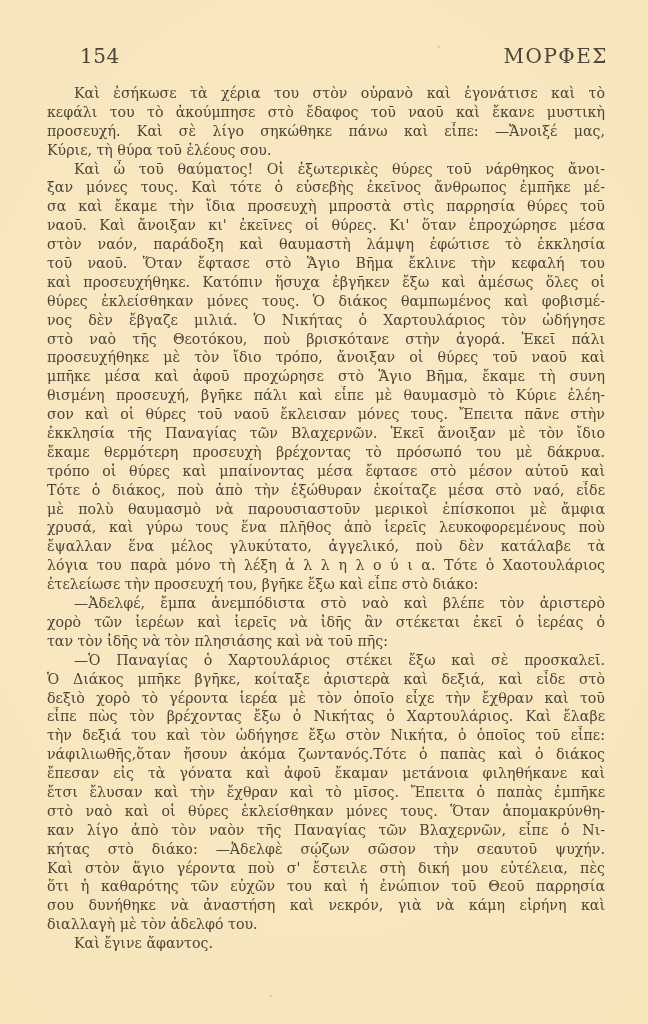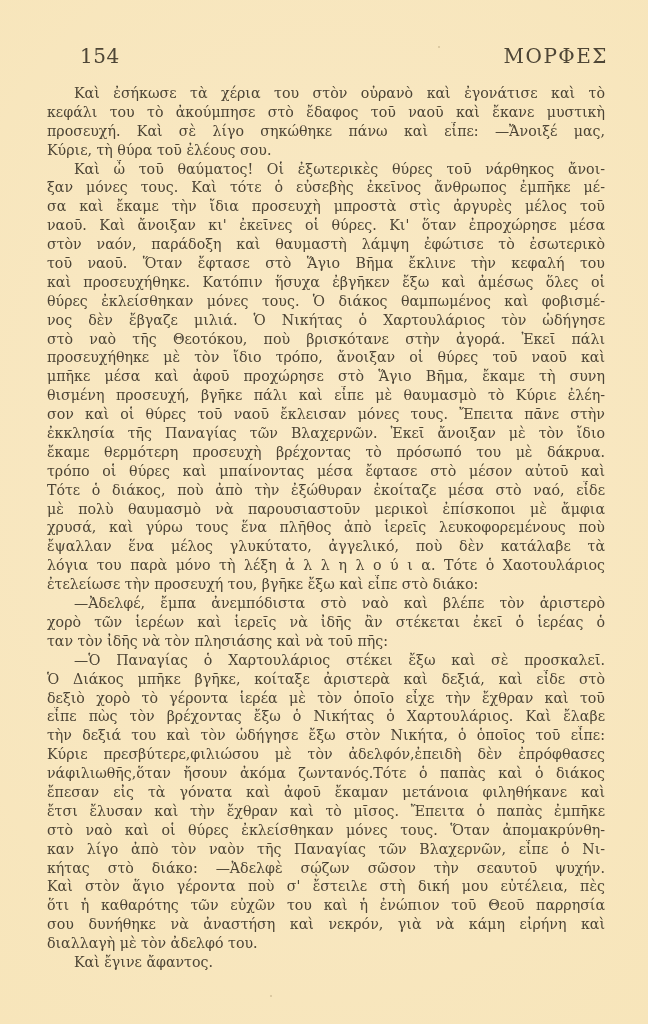--- a/index.html
+++ b/index.html
@@ -76,23 +76,23 @@
     <span class="running-title">ΜΟΡΦΕΣ</span>
   </div>
 
   <div class="body-text">
       <div class="line first">Καὶ ἐσήκωσε τὰ χέρια του στὸν οὐρανὸ καὶ ἐγονάτισε καὶ τὸ</div>
       <div class="line">κεφάλι του τὸ ἀκούμπησε στὸ ἔδαφος τοῦ ναοῦ καὶ ἔκανε μυστικὴ</div>
       <div class="line">προσευχή. Καὶ σὲ λίγο σηκώθηκε πάνω καὶ εἶπε: —Ἄνοιξέ μας,</div>
       <div class="line last">Κύριε, τὴ θύρα τοῦ ἐλέους σου.</div>
       <div class="line first">Καὶ ὦ τοῦ θαύματος! Οἱ ἐξωτερικὲς θύρες τοῦ νάρθηκος ἄνοι-</div>
       <div class="line">ξαν μόνες τους. Καὶ τότε ὁ εὐσεβὴς ἐκεῖνος ἄνθρωπος ἐμπῆκε μέ-</div>
-      <div class="line">σα καὶ ἔκαμε τὴν ἴδια προσευχὴ μπροστὰ στὶς ἀργυρὲς μέλος τοῦ</div>
+      <div class="line">σα καὶ ἔκαμε τὴν ἴδια προσευχὴ μπροστὰ στὶς παρρησία θύρες τοῦ</div>
       <div class="line">ναοῦ. Καὶ ἄνοιξαν κι' ἐκεῖνες οἱ θύρες. Κι' ὅταν ἐπροχώρησε μέσα</div>
-      <div class="line">στὸν ναόν, παράδοξη καὶ θαυμαστὴ λάμψη ἐφώτισε τὸ ἐσωτερικὸ</div>
+      <div class="line">στὸν ναόν, παράδοξη καὶ θαυμαστὴ λάμψη ἐφώτισε τὸ ἐκκλησία</div>
       <div class="line">τοῦ ναοῦ. Ὅταν ἔφτασε στὸ Ἅγιο Βῆμα ἔκλινε τὴν κεφαλή του</div>
       <div class="line">καὶ προσευχήθηκε. Κατόπιν ἥσυχα ἐβγῆκεν ἔξω καὶ ἀμέσως ὅλες οἱ</div>
       <div class="line">θύρες ἐκλείσθηκαν μόνες τους. Ὁ διάκος θαμπωμένος καὶ φοβισμέ-</div>
       <div class="line">νος δὲν ἔβγαζε μιλιά. Ὁ Νικήτας ὁ Χαρτουλάριος τὸν ὡδήγησε</div>
       <div class="line">στὸ ναὸ τῆς Θεοτόκου, ποὺ βρισκότανε στὴν ἀγορά. Ἐκεῖ πάλι</div>
       <div class="line">προσευχήθηκε μὲ τὸν ἴδιο τρόπο, ἄνοιξαν οἱ θύρες τοῦ ναοῦ καὶ</div>
       <div class="line">μπῆκε μέσα καὶ ἀφοῦ προχώρησε στὸ Ἅγιο Βῆμα, ἔκαμε τὴ συνη</div>
       <div class="line">θισμένη προσευχή, βγῆκε πάλι καὶ εἶπε μὲ θαυμασμὸ τὸ Κύριε ἐλέη-</div>
       <div class="line">σον καὶ οἱ θύρες τοῦ ναοῦ ἔκλεισαν μόνες τους. Ἔπειτα πᾶνε στὴν</div>
       <div class="line">ἐκκλησία τῆς Παναγίας τῶν Βλαχερνῶν. Ἐκεῖ ἄνοιξαν μὲ τὸν ἴδιο</div>
@@ -105,21 +105,20 @@
       <div class="line">λόγια του παρὰ μόνο τὴ λέξη ἀ λ λ η λ ο ύ ι α. Τότε ὁ Χαοτουλάριος</div>
       <div class="line last">ἐτελείωσε τὴν προσευχή του, βγῆκε ἔξω καὶ εἶπε στὸ διάκο:</div>
       <div class="line first">—Ἀδελφέ, ἔμπα ἀνεμπόδιστα στὸ ναὸ καὶ βλέπε τὸν ἀριστερὸ</div>
       <div class="line">χορὸ τῶν ἱερέων καὶ ἱερεῖς νὰ ἰδῆς ἂν στέκεται ἐκεῖ ὁ ἱερέας ὁ</div>
       <div class="line last">ταν τὸν ἰδῆς νὰ τὸν πλησιάσης καὶ νὰ τοῦ πῆς:</div>
       <div class="line first">—Ὁ Παναγίας ὁ Χαρτουλάριος στέκει ἔξω καὶ σὲ προσκαλεῖ.</div>
       <div class="line">Ὁ Διάκος μπῆκε βγῆκε, κοίταξε ἀριστερὰ καὶ δεξιά, καὶ εἶδε στὸ</div>
       <div class="line">δεξιὸ χορὸ τὸ γέροντα ἱερέα μὲ τὸν ὁποῖο εἶχε τὴν ἔχθραν καὶ τοῦ</div>
       <div class="line">εἶπε πὼς τὸν βρέχοντας ἔξω ὁ Νικήτας ὁ Χαρτουλάριος. Καὶ ἔλαβε</div>
       <div class="line">τὴν δεξιά του καὶ τὸν ὡδήγησε ἔξω στὸν Νικήτα, ὁ ὁποῖος τοῦ εἶπε:</div>
-      <div class="line">Κύριε πρεσβύτερε,φιλιώσου μὲ τὸν ἀδελφόν,ἐπειδὴ δὲν ἐπρόφθασες</div>
       <div class="line">νάφιλιωθῆς,ὅταν ἤσουν ἀκόμα ζωντανός.Τότε ὁ παπὰς καὶ ὁ διάκος</div>
       <div class="line">ἔπεσαν εἰς τὰ γόνατα καὶ ἀφοῦ ἔκαμαν μετάνοια φιληθήκανε καὶ</div>
       <div class="line">ἔτσι ἔλυσαν καὶ τὴν ἔχθραν καὶ τὸ μῖσος. Ἔπειτα ὁ παπὰς ἐμπῆκε</div>
       <div class="line">στὸ ναὸ καὶ οἱ θύρες ἐκλείσθηκαν μόνες τους. Ὅταν ἀπομακρύνθη-</div>
       <div class="line">καν λίγο ἀπὸ τὸν ναὸν τῆς Παναγίας τῶν Βλαχερνῶν, εἶπε ὁ Νι-</div>
       <div class="line">κήτας στὸ διάκο: —Ἀδελφὲ σῴζων σῶσον τὴν σεαυτοῦ ψυχήν.</div>
       <div class="line">Καὶ στὸν ἅγιο γέροντα ποὺ σ' ἔστειλε στὴ δική μου εὐτέλεια, πὲς</div>
       <div class="line">ὅτι ἡ καθαρότης τῶν εὐχῶν του καὶ ἡ ἐνώπιον τοῦ Θεοῦ παρρησία</div>
       <div class="line">σου δυνήθηκε νὰ ἀναστήση καὶ νεκρόν, γιὰ νὰ κάμη εἰρήνη καὶ</div>
       <div class="line last">διαλλαγὴ μὲ τὸν ἀδελφό του.</div>

